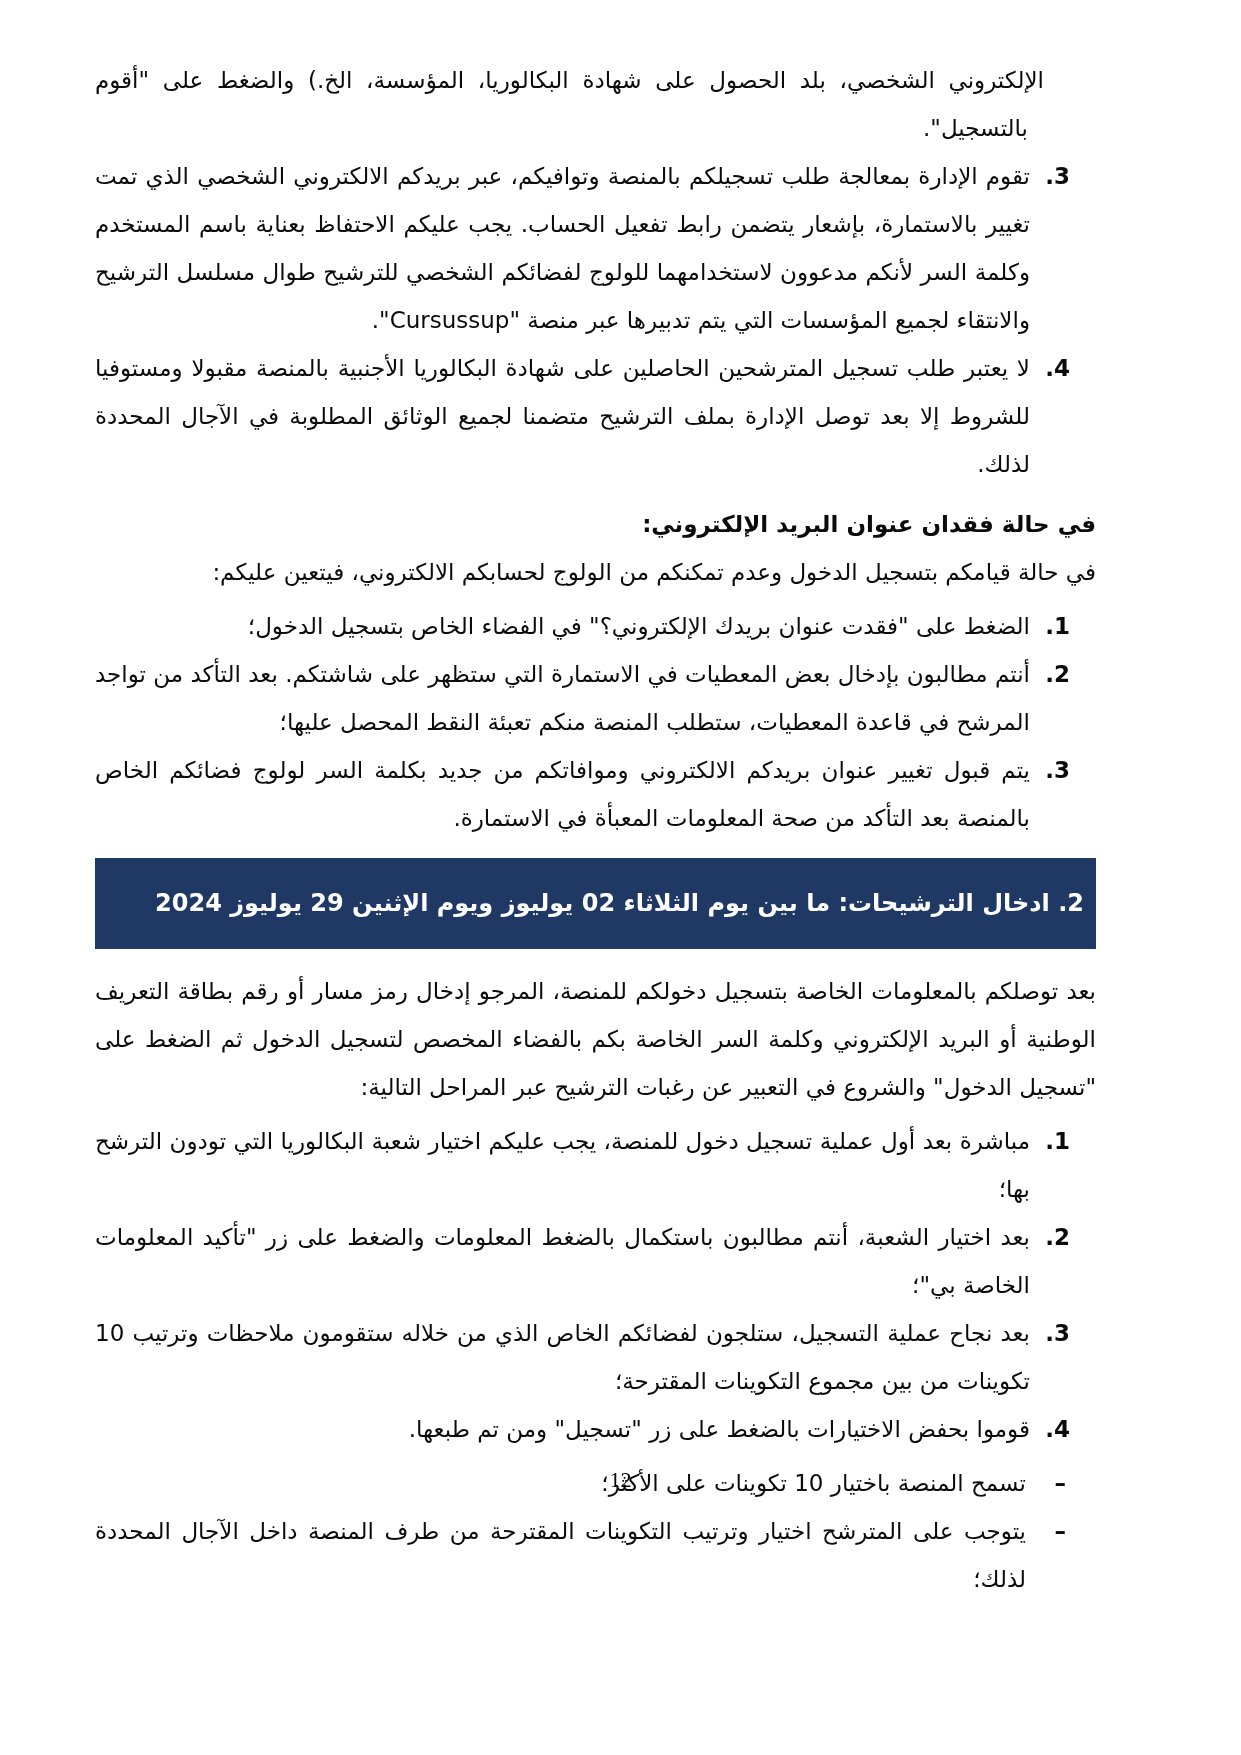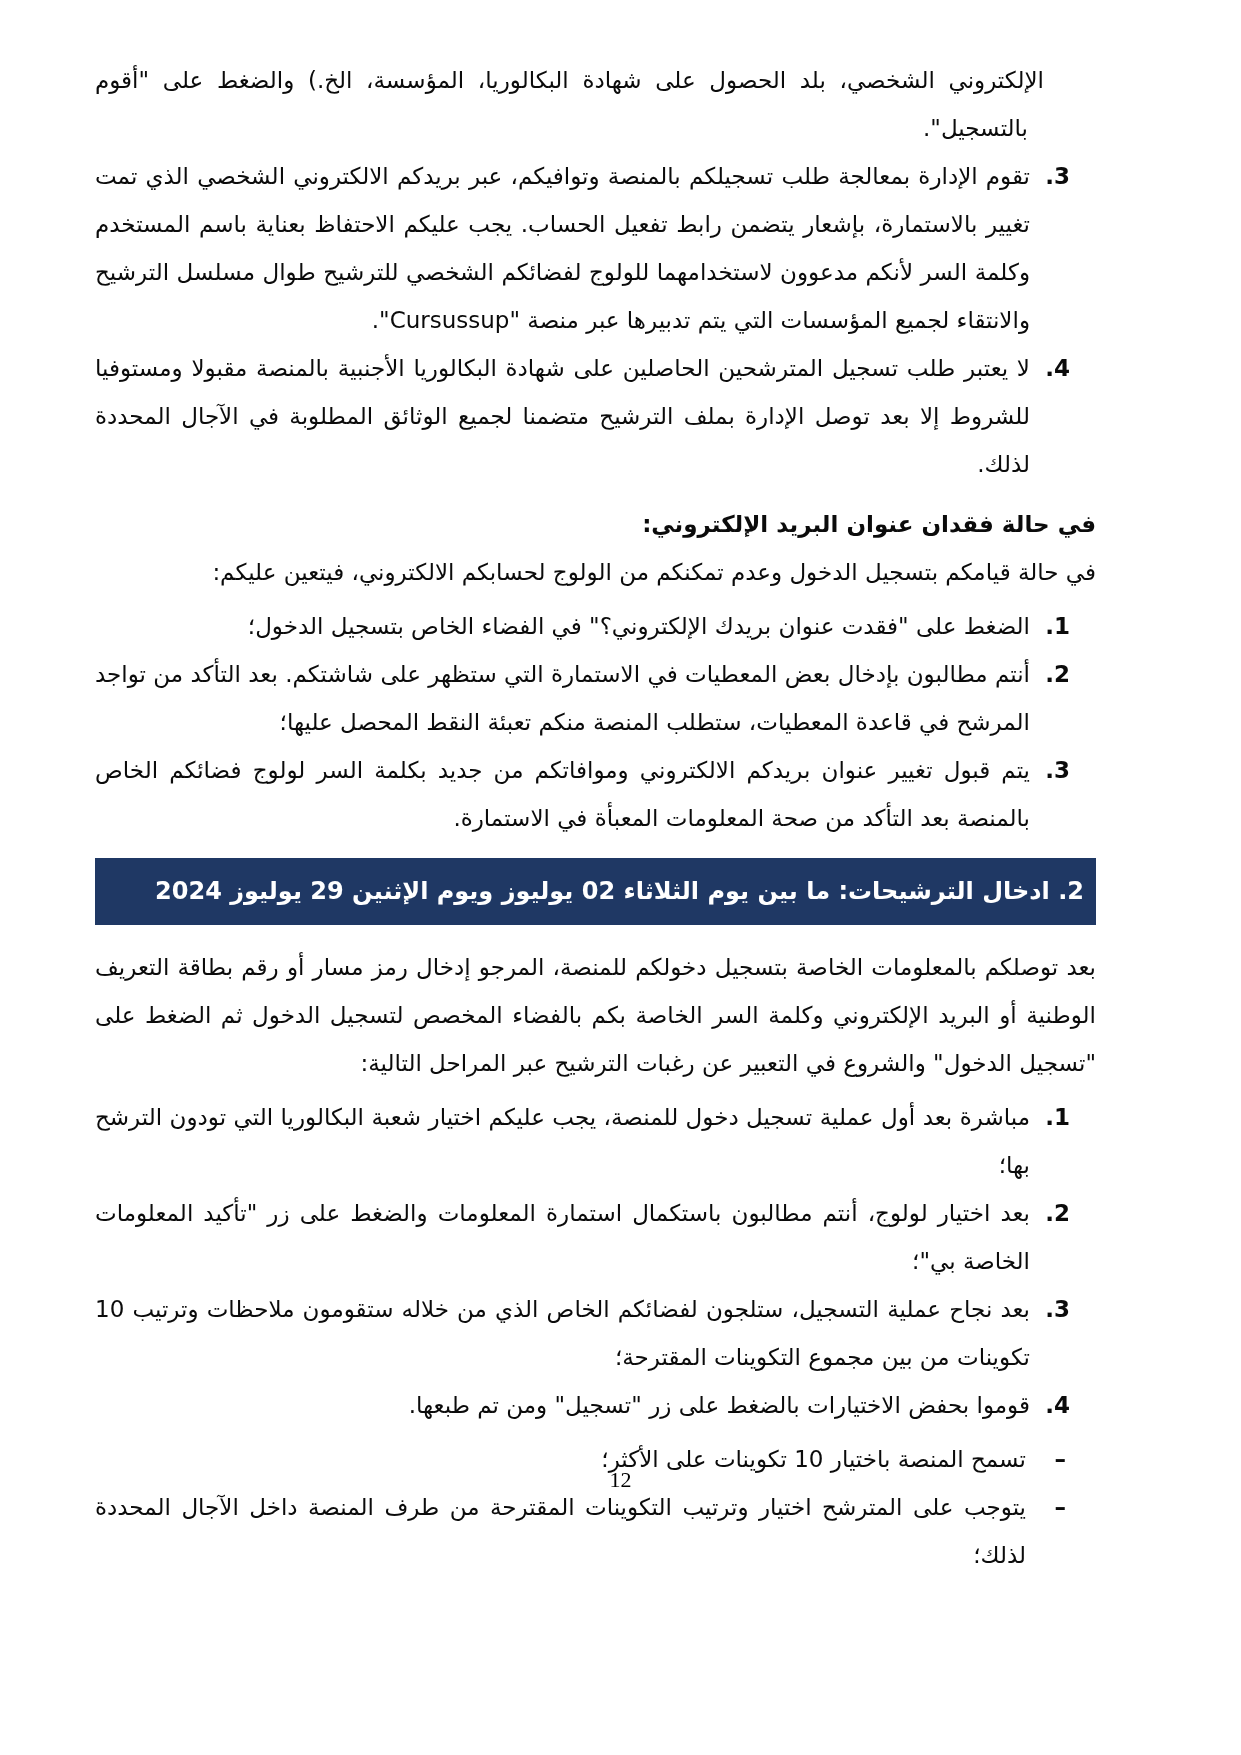--- a/index.html
+++ b/index.html
@@ -28,21 +28,21 @@
   .section-heading{
     font-weight:bold;
     text-underline-offset:6px;
     text-align:right;
     margin-top:12px;
   }
   .para{text-align:justify;}
   .banner{
     height:67px;line-height:67px;
     margin:16px 0 18px;
-    padding:0 12px;
+    padding:12px 12px;
     font-weight:bold;font-size:24px;
     white-space:nowrap;overflow:hidden;
     text-align:right;
   }
   .list-block{margin-top:6px;}
   .notes-list .li{padding-right:30px;}
   .page-number{
     position:absolute;
     bottom:100px;left:0;right:0;
     text-align:center;
@@ -93,21 +93,21 @@
 
     <div class="para">بعد توصلكم بالمعلومات الخاصة بتسجيل دخولكم للمنصة، المرجو إدخال رمز مسار أو رقم بطاقة التعريف الوطنية أو البريد الإلكتروني وكلمة السر الخاصة بكم بالفضاء المخصص لتسجيل الدخول ثم الضغط على "تسجيل الدخول" والشروع في التعبير عن رغبات الترشيح عبر المراحل التالية:</div>
 
     <div class="list-block">
       <div class="li">
         <span class="marker">1.</span>
         <div class="li-content"><span>مباشرة بعد أول عملية تسجيل دخول للمنصة، </span><b>يجب عليكم اختيار شعبة البكالوريا التي تودون الترشح بها؛</b></div>
       </div>
       <div class="li">
         <span class="marker">2.</span>
-        <div class="li-content"><span>بعد اختيار لولوج، أنتم مطالبون باستكمال استمارة المعلومات والضغط على زر </span><b>"تأكيد المعلومات الخاصة بي"؛</b></div>
+        <div class="li-content"><span>بعد اختيار الشعبة، أنتم مطالبون باستكمال بالضغط المعلومات والضغط على زر </span><b>"تأكيد المعلومات الخاصة بي"؛</b></div>
       </div>
       <div class="li">
         <span class="marker">3.</span>
         <div class="li-content"><span>بعد نجاح عملية التسجيل، ستلجون لفضائكم الخاص الذي من خلاله ستقومون ملاحظات وترتيب </span><b>10 تكوينات</b><span> من بين مجموع التكوينات المقترحة؛</span></div>
       </div>
       <div class="li">
         <span class="marker">4.</span>
         <div class="li-content">قوموا بحفض الاختيارات بالضغط على زر "تسجيل" ومن تم طبعها.</div>
       </div>
     </div>

